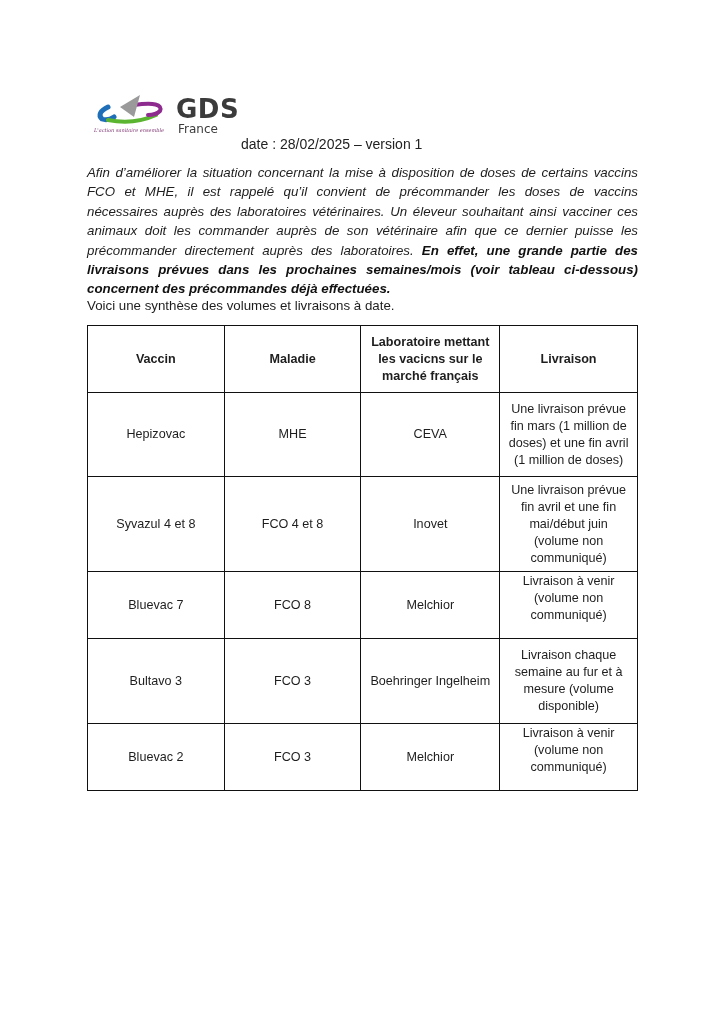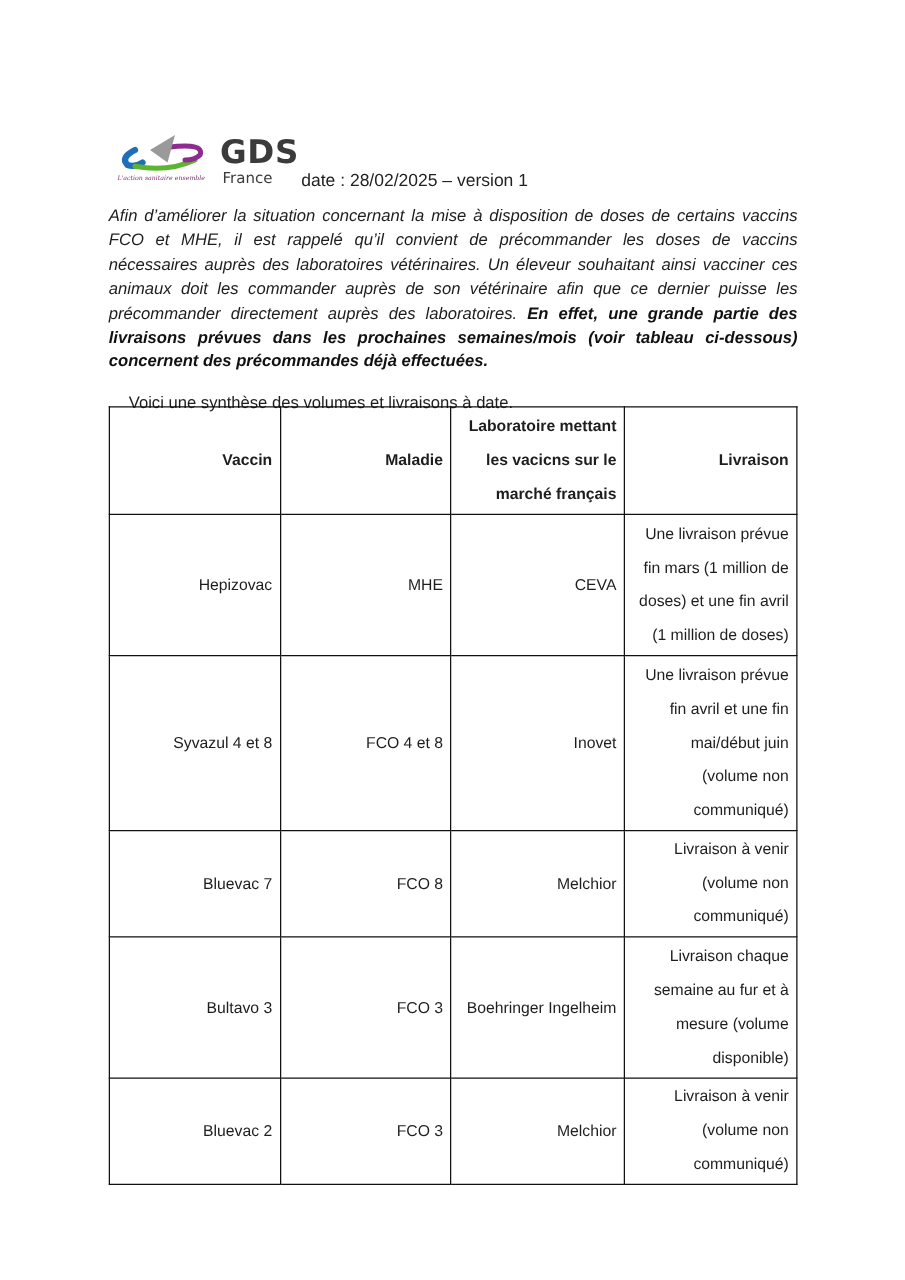--- a/index.html
+++ b/index.html
@@ -1,35 +1,35 @@
 <!DOCTYPE html>
 <html><head>
 <meta charset="utf-8">
 <style>
   html, body { margin: 0; padding: 0; background: #ffffff; }
   body { width: 724px; height: 1024px; position: relative; overflow: hidden;
          font-family: "Liberation Sans", sans-serif; color: #1a1a1a; }
-  .logo { position: absolute; left: 94px; top: 106px; width: 140px; height: 48px; }
+  .logo { position: absolute; left: 94px; top: 93px; width: 140px; height: 48px; }
   .logo svg { position: absolute; left: 0; top: 0; }
   .logo-gds { position: absolute; left: 82px; top: 1px; font-size: 26px; font-weight: bold;
               color: #3b3b3b; letter-spacing: 0.5px; font-family: "DejaVu Sans", sans-serif; }
   .logo-france { position: absolute; left: 84px; top: 29px; font-size: 12px; color: #3b3b3b;
                  font-family: "DejaVu Sans", sans-serif; }
   .logo-tagline { position: absolute; left: 0px; top: 34px; font-size: 5px; color: #7a2e6e;
                   font-style: italic; font-family: "DejaVu Serif", serif; white-space: nowrap; }
   .date-line { position: absolute; left: 241px; top: 136px; font-size: 14px; color: #222; }
   .para { position: absolute; left: 87px; width: 551px; font-size: 13.3px; line-height: 19.4px;
           text-align: justify; color: #1e1e1e; }
   .p1 { top: 163px; font-style: italic; }
   .p2 { top: 296px; }
   .para b { font-weight: bold; color: #111; }
   table.vtable { position: absolute; left: 87px; top: 325px; width: 551px;
                  border-collapse: collapse; font-size: 12.6px; color: #1e1e1e; }
-  table.vtable td, table.vtable th { border: 1.5px solid #111; text-align: right;
-                 vertical-align: middle; padding: 2px 6px; line-height: 27px; }
+  table.vtable td, table.vtable th { border: 1.5px solid #111; text-align: center;
+                 vertical-align: middle; padding: 2px 6px; line-height: 17px; }
   table.vtable th { font-weight: bold; height: 62px; }
   col.c1 { width: 137px; } col.c2 { width: 137px; } col.c3 { width: 139px; } col.c4 { width: 138px; }
   tr.r1 td { height: 79px; }
   tr.r2 td { height: 25px; vertical-align: top; padding-top: 4px; }
   tr.r3 td { height: 90px; }
   tr.r4 td { height: 62px; }
   tr.r5 td { height: 80px; }
   tr.r6 td { height: 62px; }
   tr.r6 td.liv, tr.r4 td.liv { vertical-align: top; padding-top: 1px; }
 </style>
@@ -47,21 +47,21 @@
   <span class="logo-france">France</span>
   <span class="logo-tagline">L'action sanitaire ensemble</span>
 </div>
 
 <div class="date-line">date : 28/02/2025 – version 1</div>
 
 <p class="para p1" style="margin:0">
   <span>Afin d’améliorer la situation concernant la mise à disposition de doses de certains vaccins FCO et MHE, il est rappelé qu’il convient de précommander les doses de vaccins nécessaires auprès des laboratoires vétérinaires. Un éleveur souhaitant ainsi vacciner ces animaux doit les commander auprès de son vétérinaire afin que ce dernier puisse les précommander directement auprès des laboratoires. </span><b>En effet, une grande partie des livraisons prévues dans les prochaines semaines/mois (voir tableau ci-dessous) concernent des précommandes déjà effectuées.</b>
 </p>
 
-<p class="para p2" style="margin:16px">Voici une synthèse des volumes et livraisons à date.</p>
+<p class="para p2" style="margin:0">Voici une synthèse des volumes et livraisons à date.</p>
 
 <table class="vtable">
   <colgroup>
       <col class="c1">
       <col class="c2">
       <col class="c3">
       <col class="c4">
     </colgroup>
   <thead>
     <tr>

